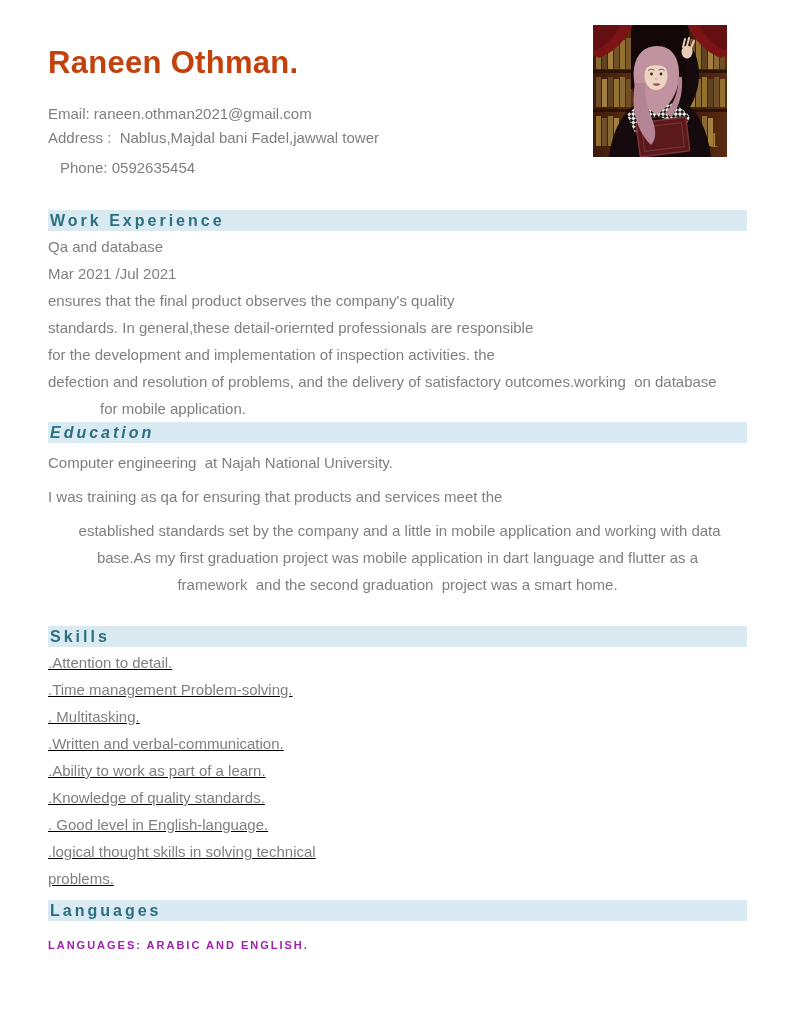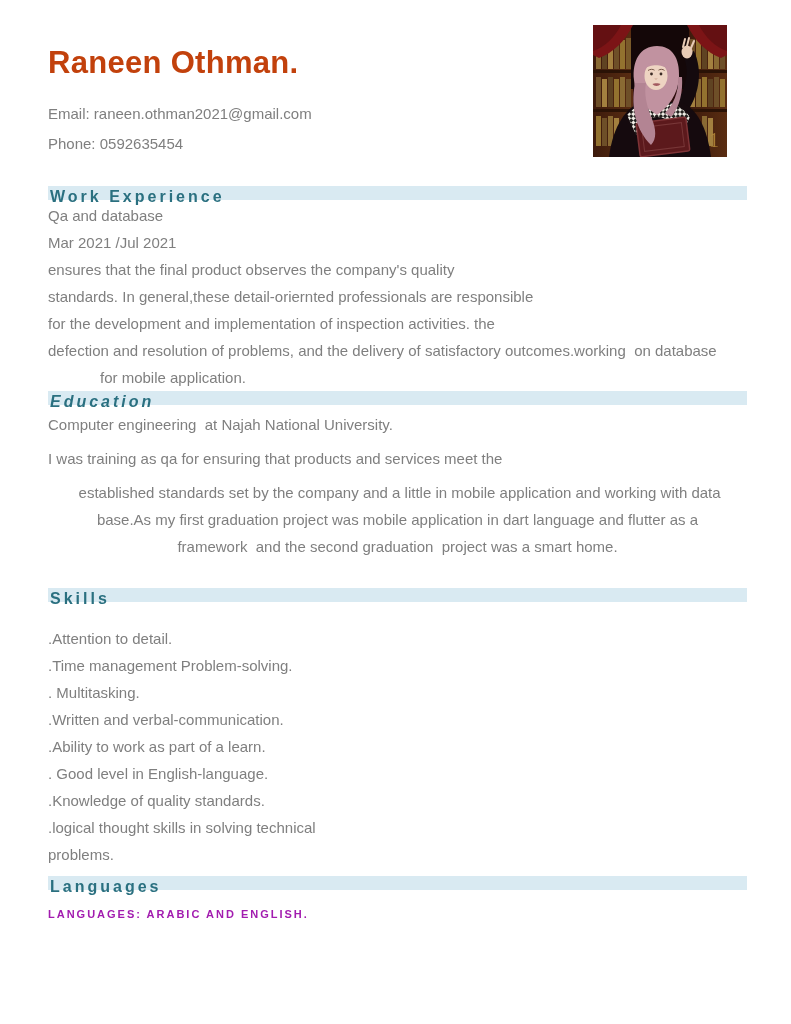--- a/index.html
+++ b/index.html
@@ -28,40 +28,40 @@
     line-height: 34px;
   }
 
   .contact { margin-top: 22px; }
   .contact-line {
     color: #7f7f7f;
     font-size: 15px;
     line-height: 24px;
     white-space: pre-wrap;
   }
-  .contact-line.phone { margin-top: 6px; }
+  .contact-line.phone { margin-top: 6px; margin-left: 12px; }
 
   .photo-frame {
     position: absolute;
     top: 25px;
     right: 64px;
     width: 134px;
     height: 132px;
     overflow: hidden;
   }
   .photo-frame svg { display: block; }
 
   .section-header {
     background: #d9eaf2;
     color: #2a7080;
     font-size: 16px;
     font-weight: bold;
     letter-spacing: 3px;
     line-height: 21px;
-    height: 14px;
+    height: 21px;
     padding-left: 2px;
     white-space: pre-wrap;
   }
   .bar-work   { margin-top: 30px; }
   .bar-edu    { margin-top: 0px; font-style: italic; }
   .bar-skills { margin-top: 28px; }
   .bar-lang   { margin-top: 8px; }
 
   .body-line {
     color: #7f7f7f;
@@ -69,21 +69,21 @@
     line-height: 27px;
     white-space: pre-wrap;
   }
   .work-block { margin-top: 2px; }
   .indented { padding-left: 52px; }
 
   .edu-line-0 { margin-top: 6px; }
   .edu-line-1 { margin-top: 7px; }
   .edu-group  { margin-top: 7px; text-align: center; }
 
-  .skills-list { margin-top: 23px; }
+  .skills-list { margin-top: 2px; text-decoration: underline; }
 
   .languages-line {
     margin-top: 18px;
     color: #a21caf;
     font-size: 11px;
     font-weight: bold;
     letter-spacing: 2px;
     white-space: pre-wrap;
   }
 </style>
@@ -185,20 +185,21 @@
 
       <text x="116" y="122" font-family="Liberation Serif, serif" font-size="20" fill="#b98c3a" opacity="0.85">1</text>
     </svg>
   </div>
 
   <div class="content">
     <h1 class="name">Raneen Othman.</h1>
 
     <div class="contact">
       <div class="contact-line">Email: raneen.othman2021@gmail.com</div>
+      <div class="contact-line">Address :  Nablus,Majdal bani Fadel,jawwal tower</div>
       <div class="contact-line phone">Phone: 0592635454</div>
     </div>
 
     <div class="section-header bar-work">Work Experience</div>
     <div class="work-block">
       <div class="body-line">Qa and database</div>
       <div class="body-line">Mar 2021 /Jul 2021</div>
       <div class="body-line">ensures that the final product observes the company's quality</div>
       <div class="body-line">standards. In general,these detail-oriernted professionals are responsible</div>
       <div class="body-line">for the development and implementation of inspection activities. the</div>
@@ -217,22 +218,22 @@
       </div>
     </div>
 
     <div class="section-header bar-skills">Skills</div>
     <div class="skills-list">
       <div class="body-line">.Attention to detail.</div>
       <div class="body-line">.Time management Problem-solving.</div>
       <div class="body-line">. Multitasking.</div>
       <div class="body-line">.Written and verbal-communication.</div>
       <div class="body-line">.Ability to work as part of a learn.</div>
+      <div class="body-line">.Knowledge of quality standards.</div>
       <div class="body-line">. Good level in English-language.</div>
-      <div class="body-line">.Knowledge of quality standards.</div>
       <div class="body-line">.logical thought skills in solving technical</div>
       <div class="body-line">problems.</div>
     </div>
 
     <div class="section-header bar-lang">Languages</div>
     <div class="languages-line">LANGUAGES: ARABIC AND ENGLISH.</div>
   </div>
 </div>
 
 </body></html>

